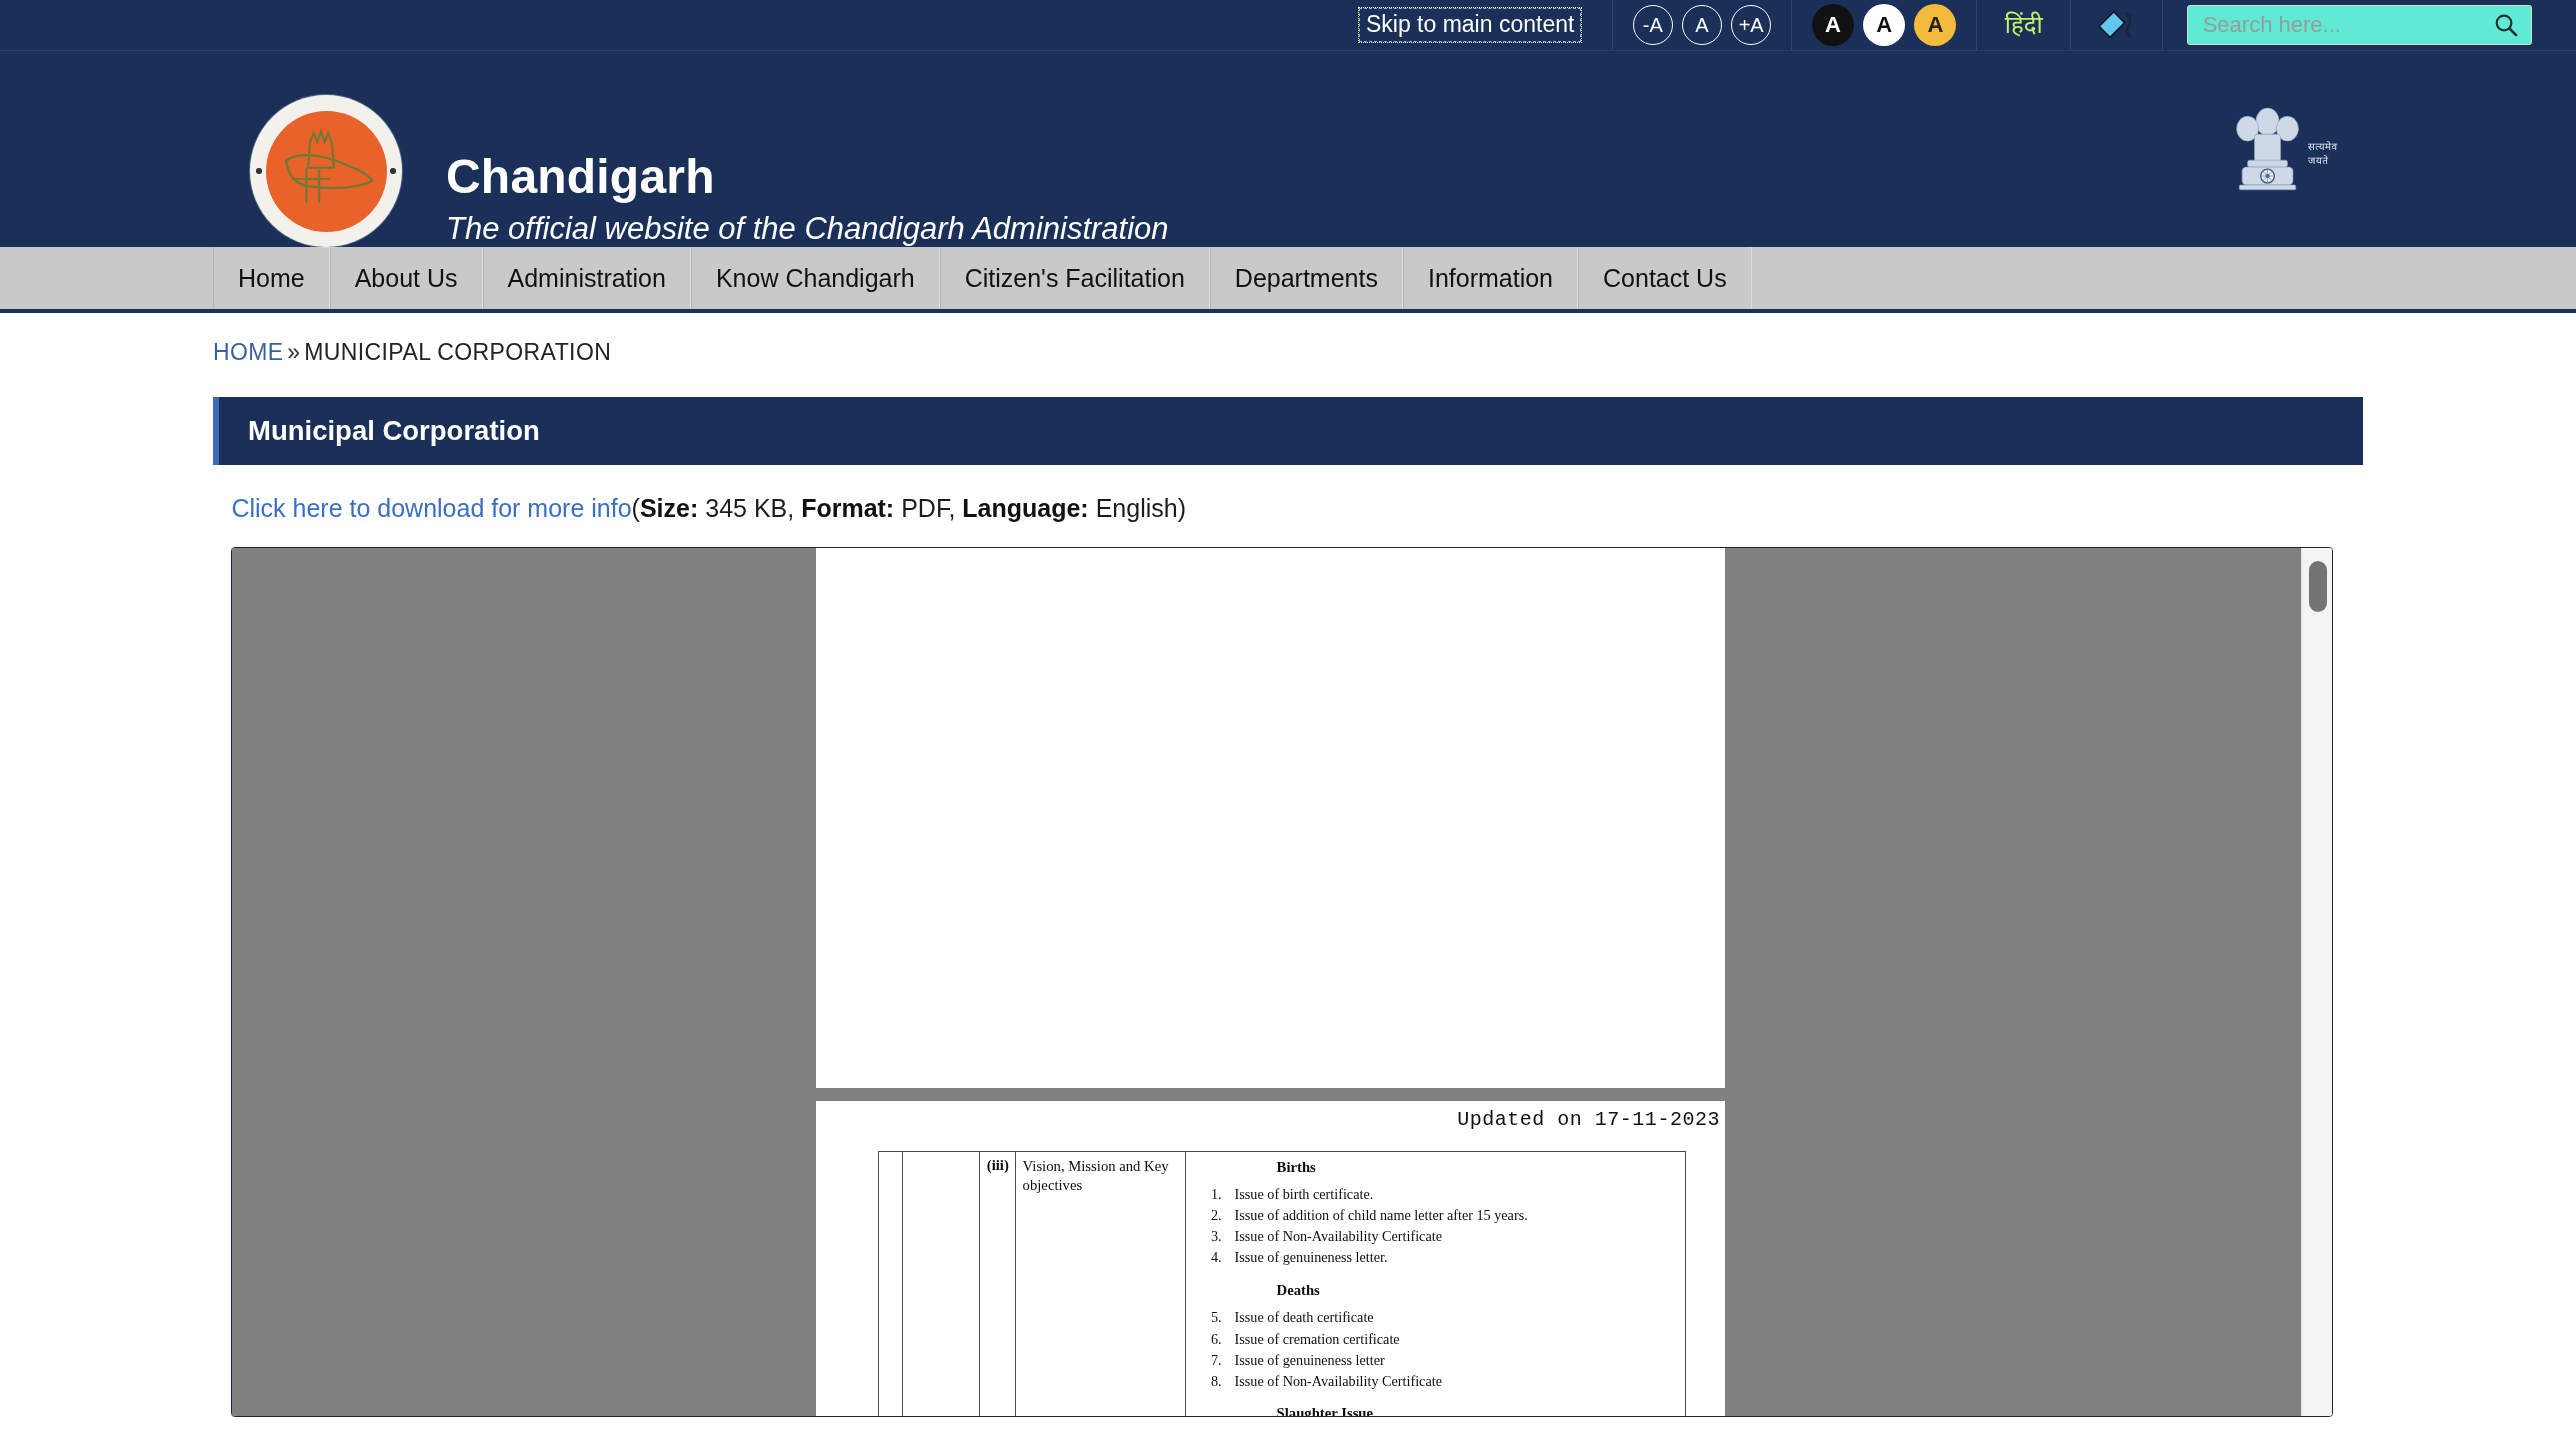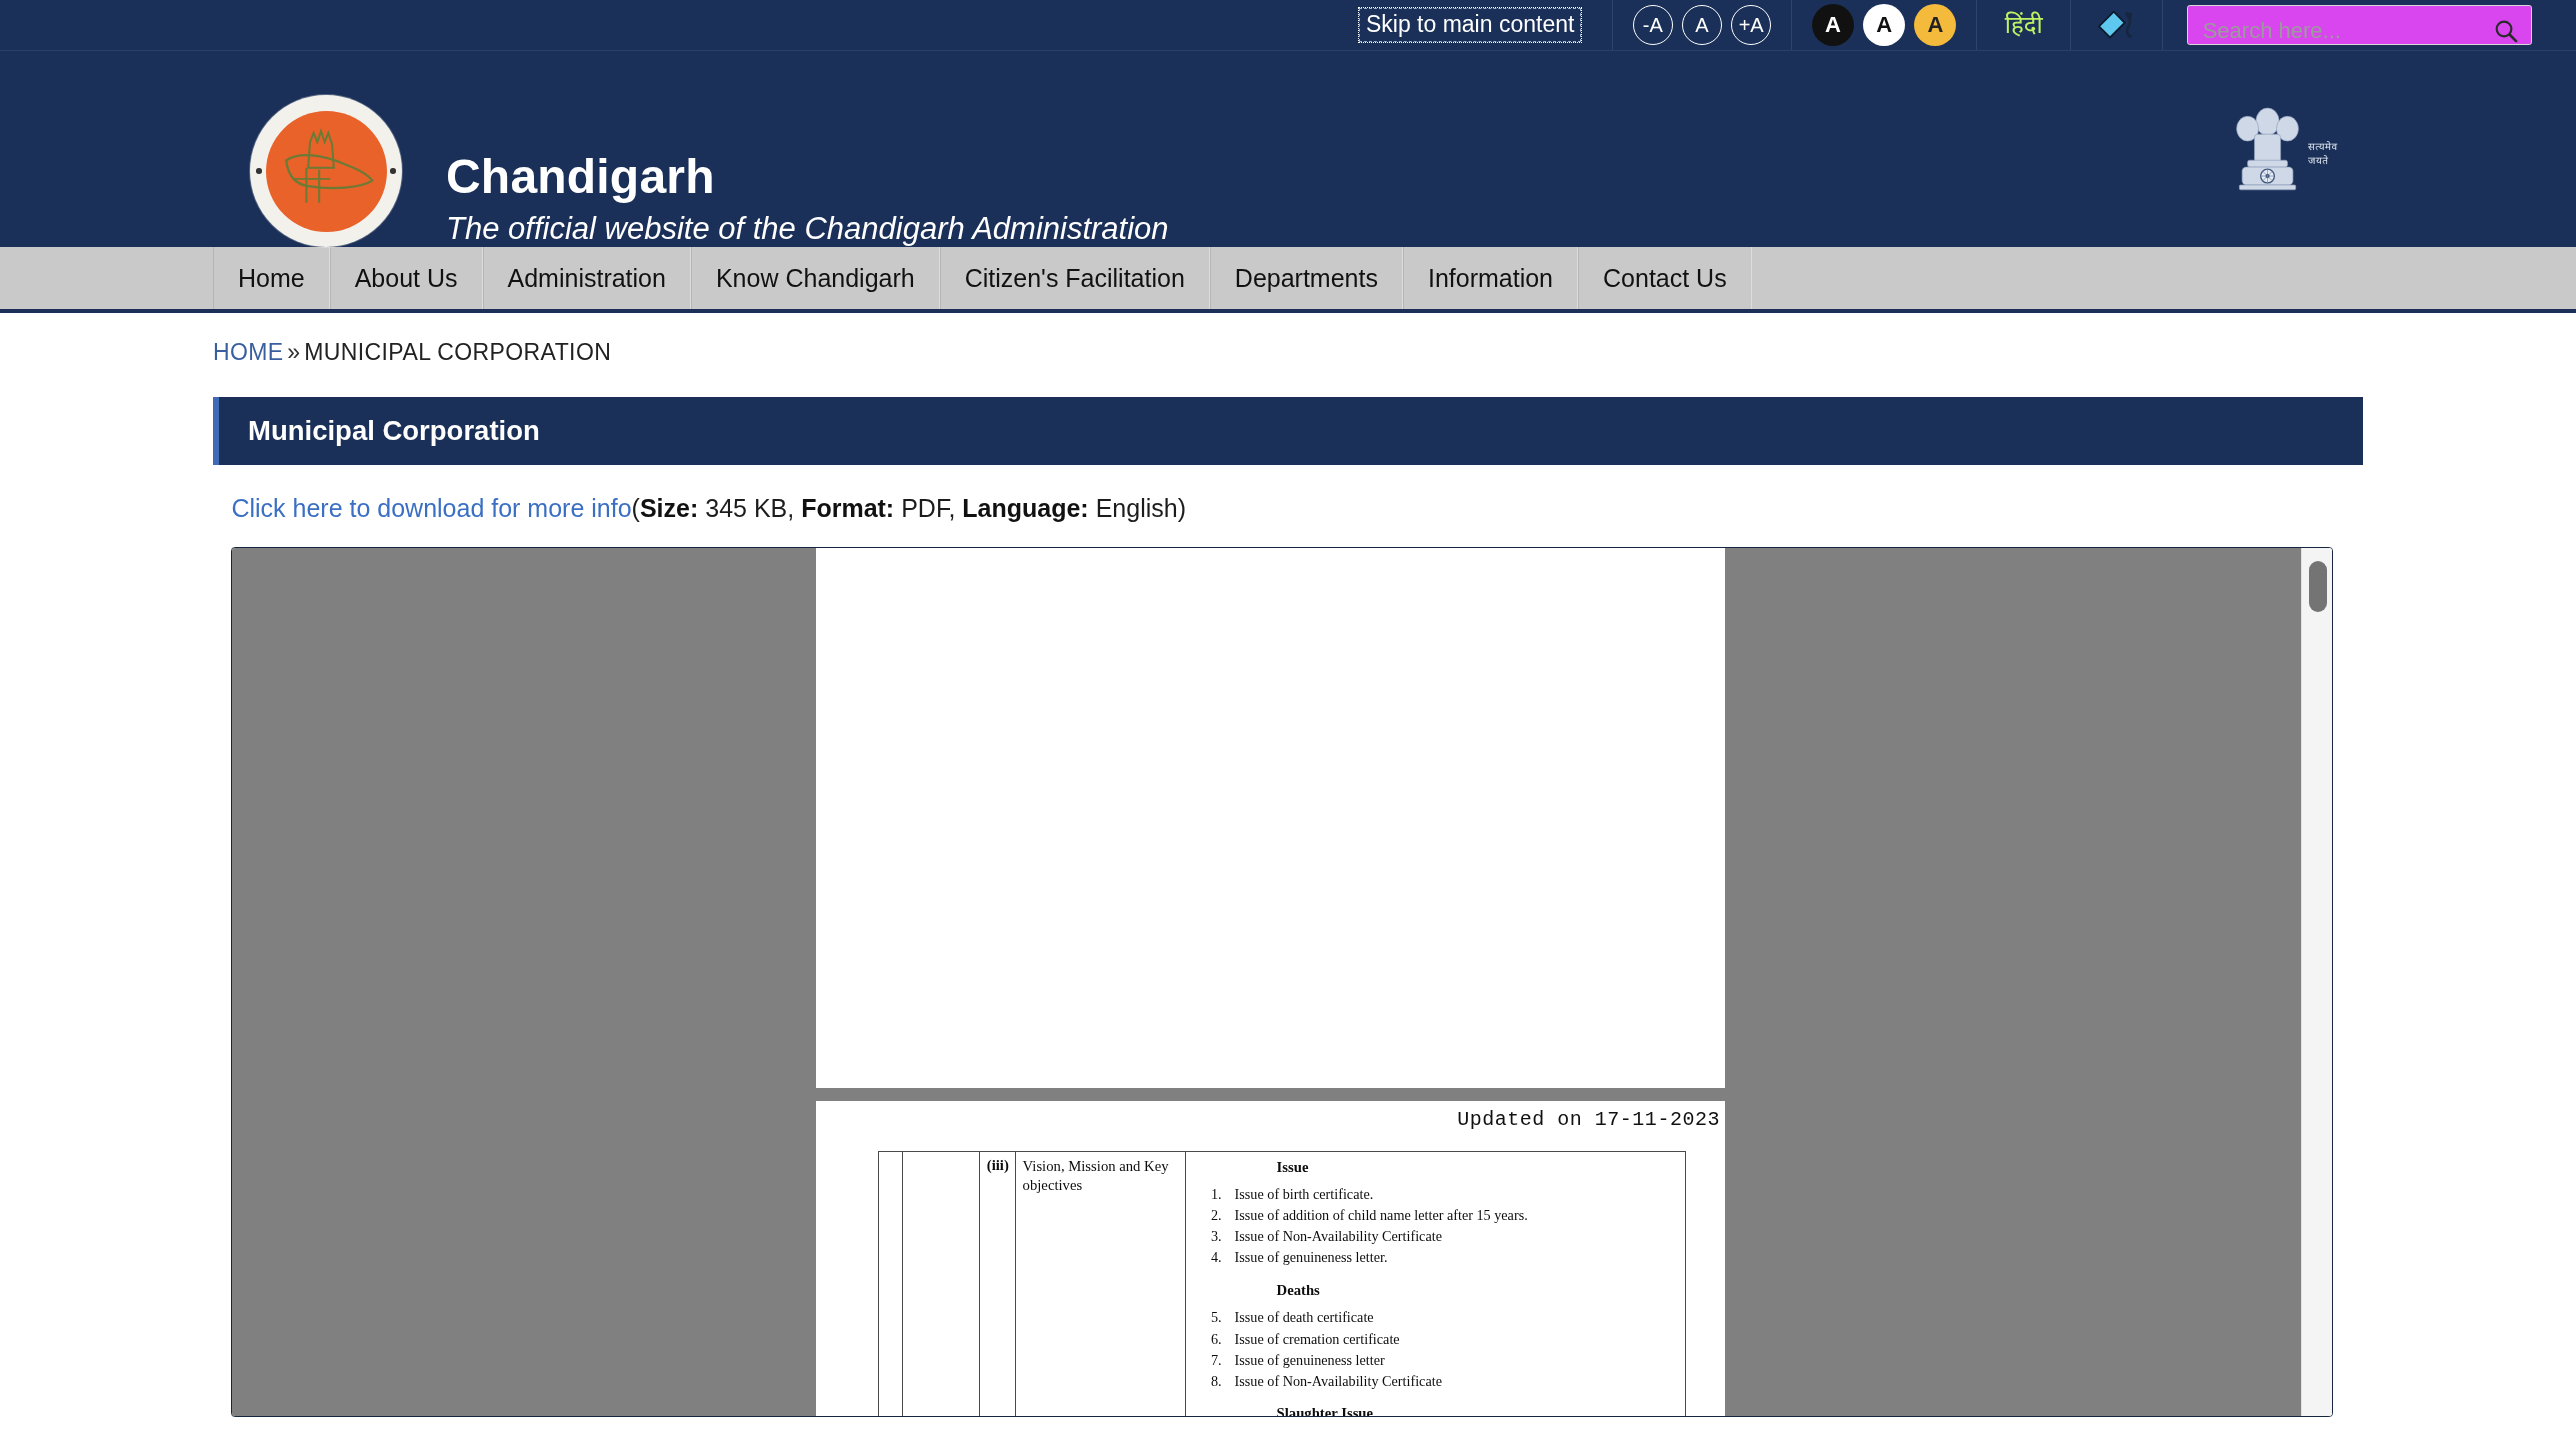--- a/index.html
+++ b/index.html
@@ -90,25 +90,25 @@
   .sign-icon {
     padding: 0 26px;
     display: flex; align-items: center; height: 50px;
     cursor: pointer;
   }
 
   .search-wrap {
     margin-left: 24px;
     width: 345px;
     height: 40px;
-    background: #d946ef;
+    background: #5eead4;
     border: 0.9px solid #d8d8d8;
     border-radius: 2.8px;
     display: flex;
-    align-items: flex-end;
+    align-items: center;
     padding: 0 11px 0 14.7px;
   }
   .search-input {
     flex: 1;
     border: none;
     outline: none;
     background: transparent;
     font-size: 22px;
     color: #3c3c3c;
     font-family: "Liberation Sans", sans-serif;
@@ -509,21 +509,21 @@
 
         <table class="doc-table">
           <tbody>
               <tr>
             <td class="col-a"></td>
             <td class="col-b"></td>
             <td class="col-c">(iii)</td>
             <td class="col-d">Vision, Mission and Key objectives</td>
             <td class="col-e">
 
-              <div class="doc-h">Issue</div>
+              <div class="doc-h">Births</div>
               <ol class="doc-list">
                 <li>
                   <span class="num">1.</span>
                   <span class="txt">Issue of birth certificate.</span>
                 </li>
                 <li>
                   <span class="num">2.</span>
                   <span class="txt">Issue of addition of child name letter after 15 years.</span>
                 </li>
                 <li>

